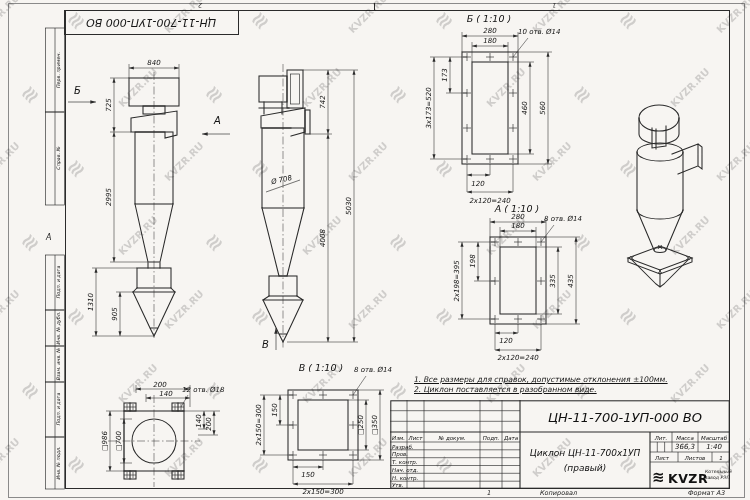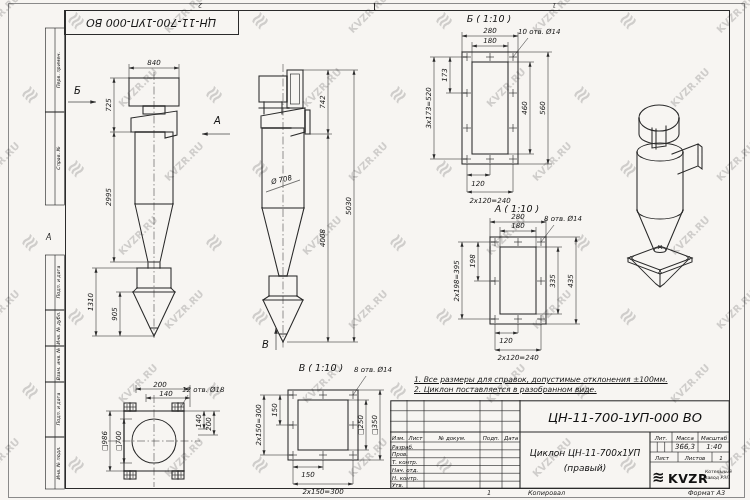--- a/index.html
+++ b/index.html
@@ -369,21 +369,21 @@
   <text class="tb-s" text-anchor="middle" x="272" y="59.7">Лист</text>
   <text class="tb-s" text-anchor="middle" x="305" y="59.7">Листов</text>
   <text class="tb-s" text-anchor="middle" x="331" y="59.7">1</text>
   <text class="tb-glyph" x="262" y="82">≋</text>
   <text class="tb-logo" x="278" y="82.5">KVZR</text>
   <text class="tb-tiny" x="315" y="73">Котельный</text>
   <text class="tb-tiny" x="315" y="79">завод РЭП</text>
 </svg>
 
 <div class="abs bottom-label" style="left:487px;">1</div>
-<div class="abs bottom-label" style="left:528px;">Копировал</div>
+<div class="abs bottom-label" style="left:540px;">Копировал</div>
 <div class="abs bottom-label" style="left:688px;">Формат А3</div>
 
 <div class="abs" id="wm-layer">
     <span class="wm-text" style="left: -25px; top: 8px;">KVZR.RU</span>
     <span class="wm-logo" style="left: 67px; top: 8px;">≋</span>
     <span class="wm-text" style="left: 159px; top: 8px;">KVZR.RU</span>
     <span class="wm-logo" style="left: 251px; top: 8px;">≋</span>
     <span class="wm-text" style="left: 343px; top: 8px;">KVZR.RU</span>
     <span class="wm-logo" style="left: 435px; top: 8px;">≋</span>
     <span class="wm-text" style="left: 527px; top: 8px;">KVZR.RU</span>

